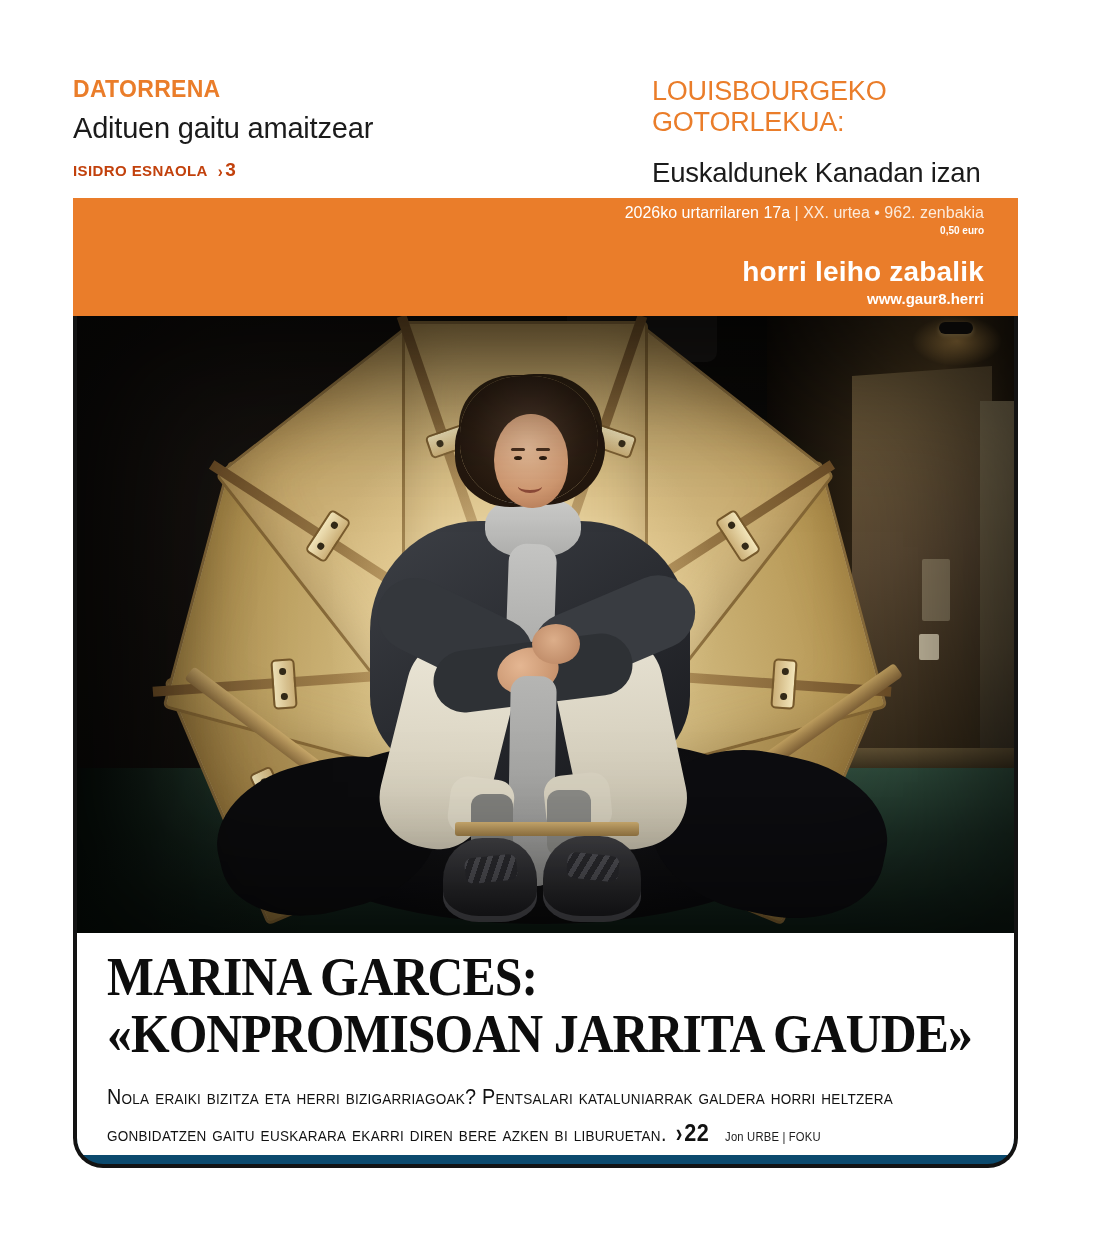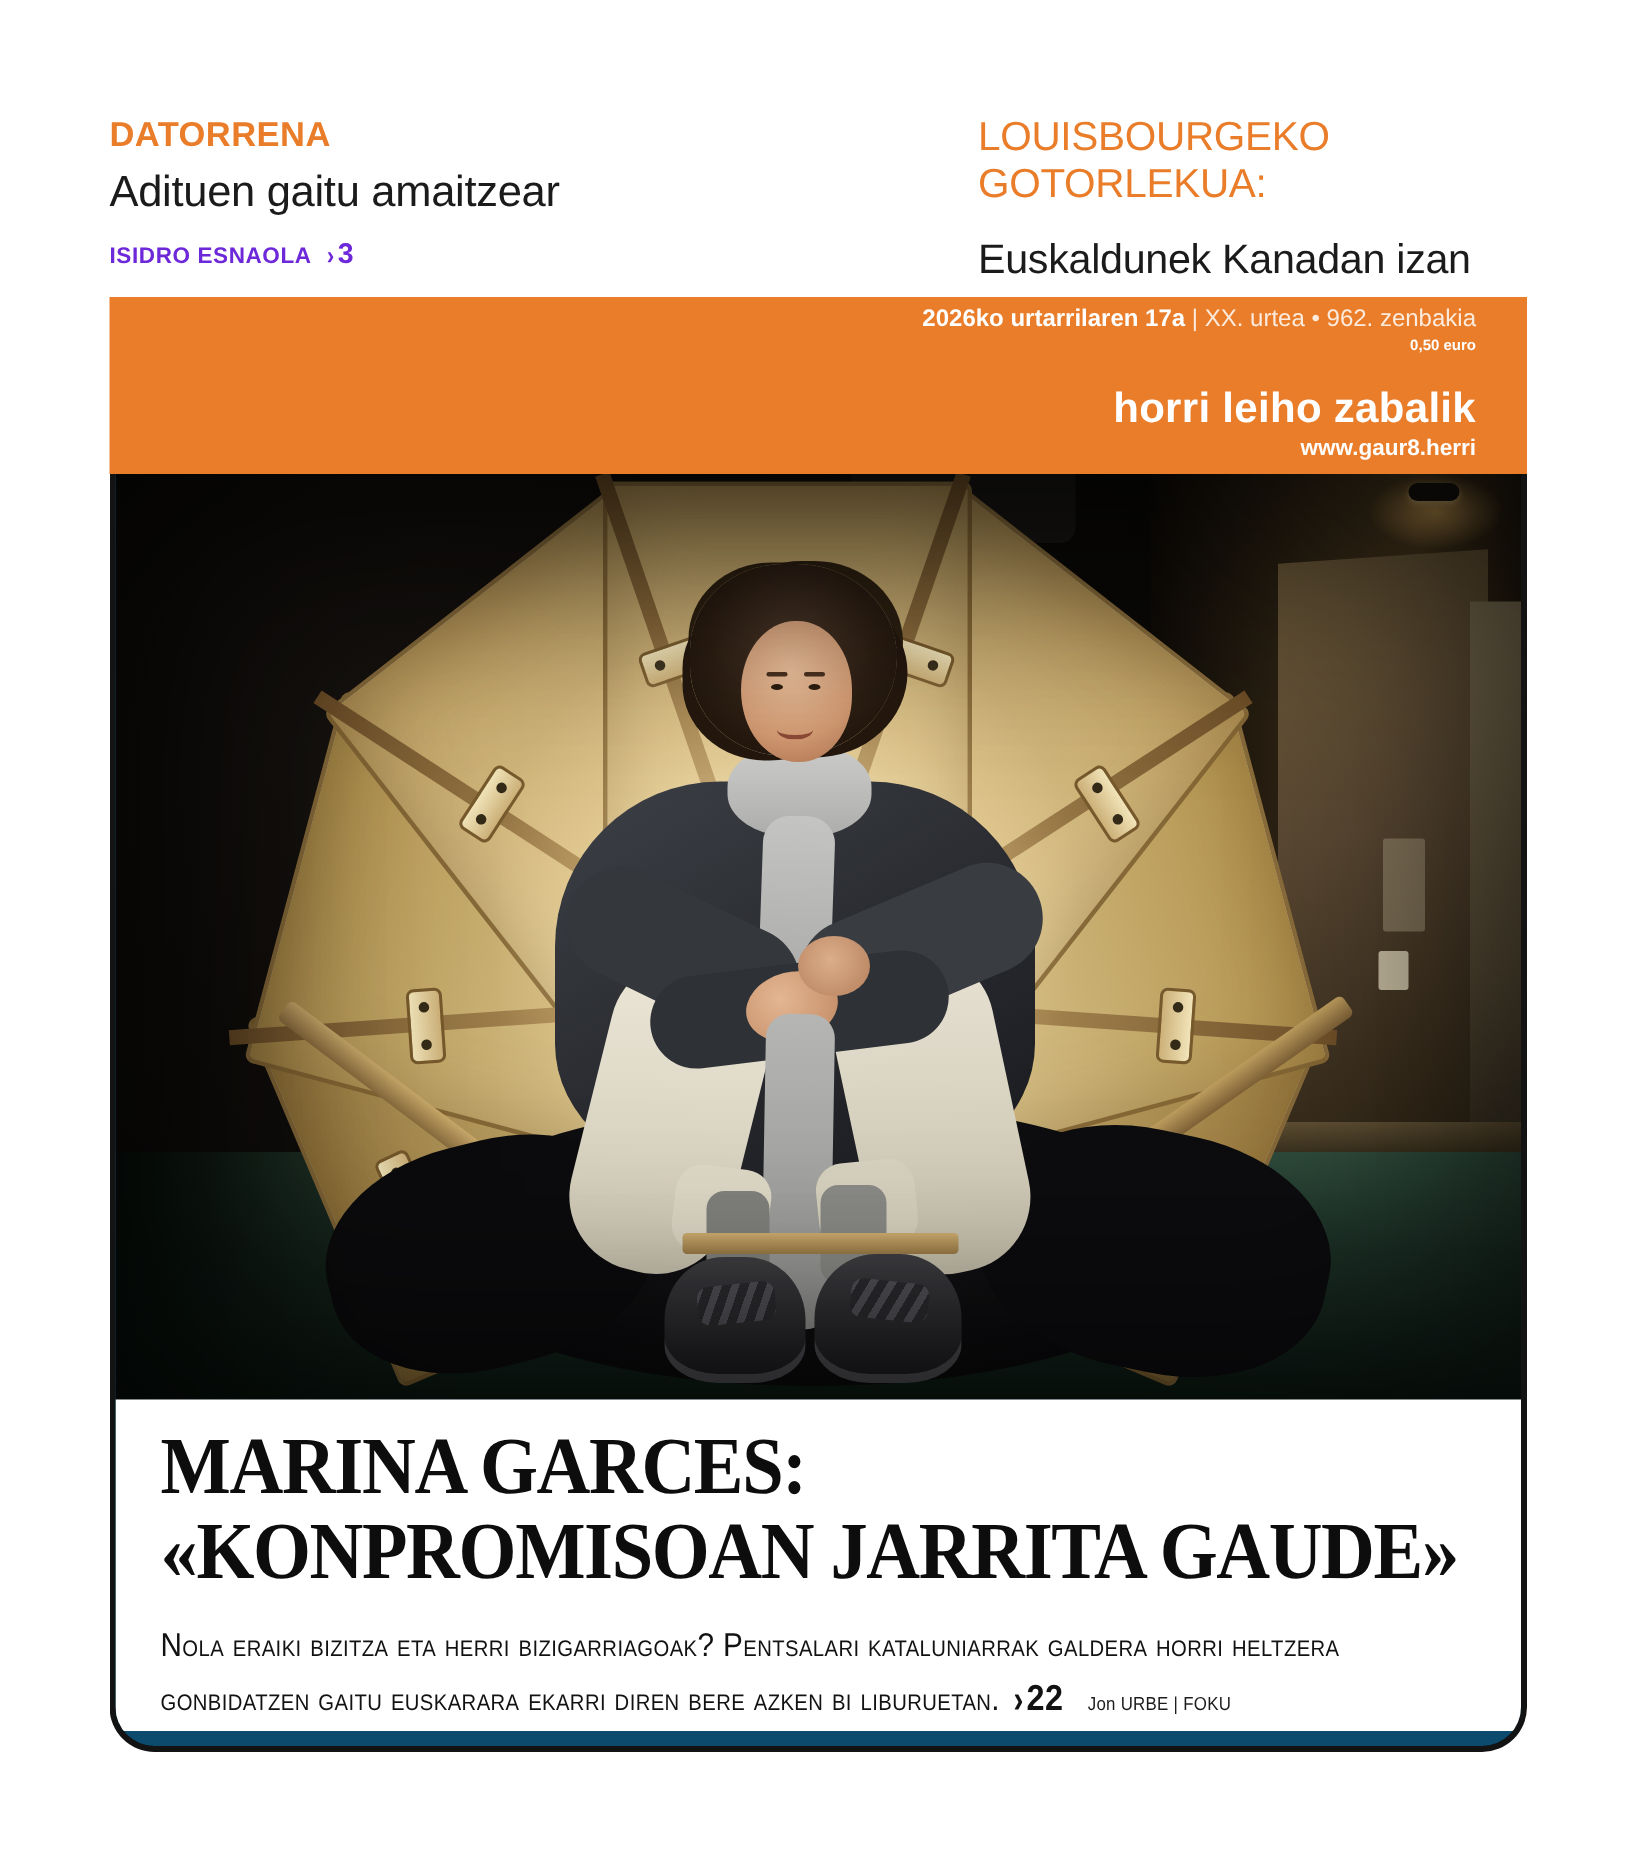--- a/index.html
+++ b/index.html
@@ -3,33 +3,33 @@
 <meta charset="utf-8">
 <style>
   html,body{margin:0;padding:0;background:#ffffff;}
   .page{position:relative;width:1096px;height:1221px;background:#fff;overflow:hidden;
         font-family:"Liberation Sans",sans-serif;color:#151515;}
 
   
   .teaser-left{position:absolute;left:73px;top:76px;width:470px;}
   .kicker{color:#ea7d2a;font-weight:700;font-size:23px;letter-spacing:.3px;}
   .teaser-left .title{font-size:29px;font-weight:400;color:#1b1b1b;margin-top:9px;letter-spacing:-.2px;}
-  .byline-row{margin-top:14px;font-size:15px;font-weight:700;color:#6d28d9;letter-spacing:.4px;}
+  .byline-row{margin-top:14px;font-size:15px;font-weight:700;color:#c2410c;letter-spacing:.4px;}
   .arrow{font-weight:700;display:inline-block;transform:scaleY(1.15);margin:0 2px 0 10px;}
   .pref{font-weight:700;font-size:19px;}
   .teaser-right{position:absolute;left:652px;top:76px;width:400px;}
   .teaser-right .kicker2{color:#ea7d2a;font-size:27px;font-weight:400;letter-spacing:-.2px;}
   .teaser-right .tline{font-size:27.5px;color:#1b1b1b;margin-top:17px;letter-spacing:-.2px;line-height:35px;}
   .teaser-right .pref{font-size:21px;}
   .teaser-right .arrow{margin-left:8px;}
 
   
   .band{position:absolute;left:73px;top:198px;width:945px;height:118px;background:#ea7d2a;color:#fff;}
   .band .dateline{position:absolute;right:34px;top:6px;font-size:16px;white-space:nowrap;}
-  .band .dateline b{font-weight:700;margin-top:20px;}
+  .band .dateline b{font-weight:400;margin-top:20px;}
   .band .dateline .rest{font-weight:400;color:#fcebdc;}
   .band .price{position:absolute;right:34px;top:27px;font-size:10px;font-weight:700;}
   .band .slogan{position:absolute;right:34px;top:58px;font-size:28px;font-weight:700;letter-spacing:.2px;}
   .band .site{position:absolute;right:34px;top:92px;font-size:15px;font-weight:700;}
 
   
   .frame{position:absolute;left:73px;top:316px;width:945px;height:852px;box-sizing:border-box;
          border:4px solid #131313;border-top:none;border-radius:0 0 30px 30px;background:#0c4a6e;overflow:hidden;}
   .photo{position:relative;width:937px;height:617px;overflow:hidden;background:#0b0a09;}
   .photo div{position:absolute;}

